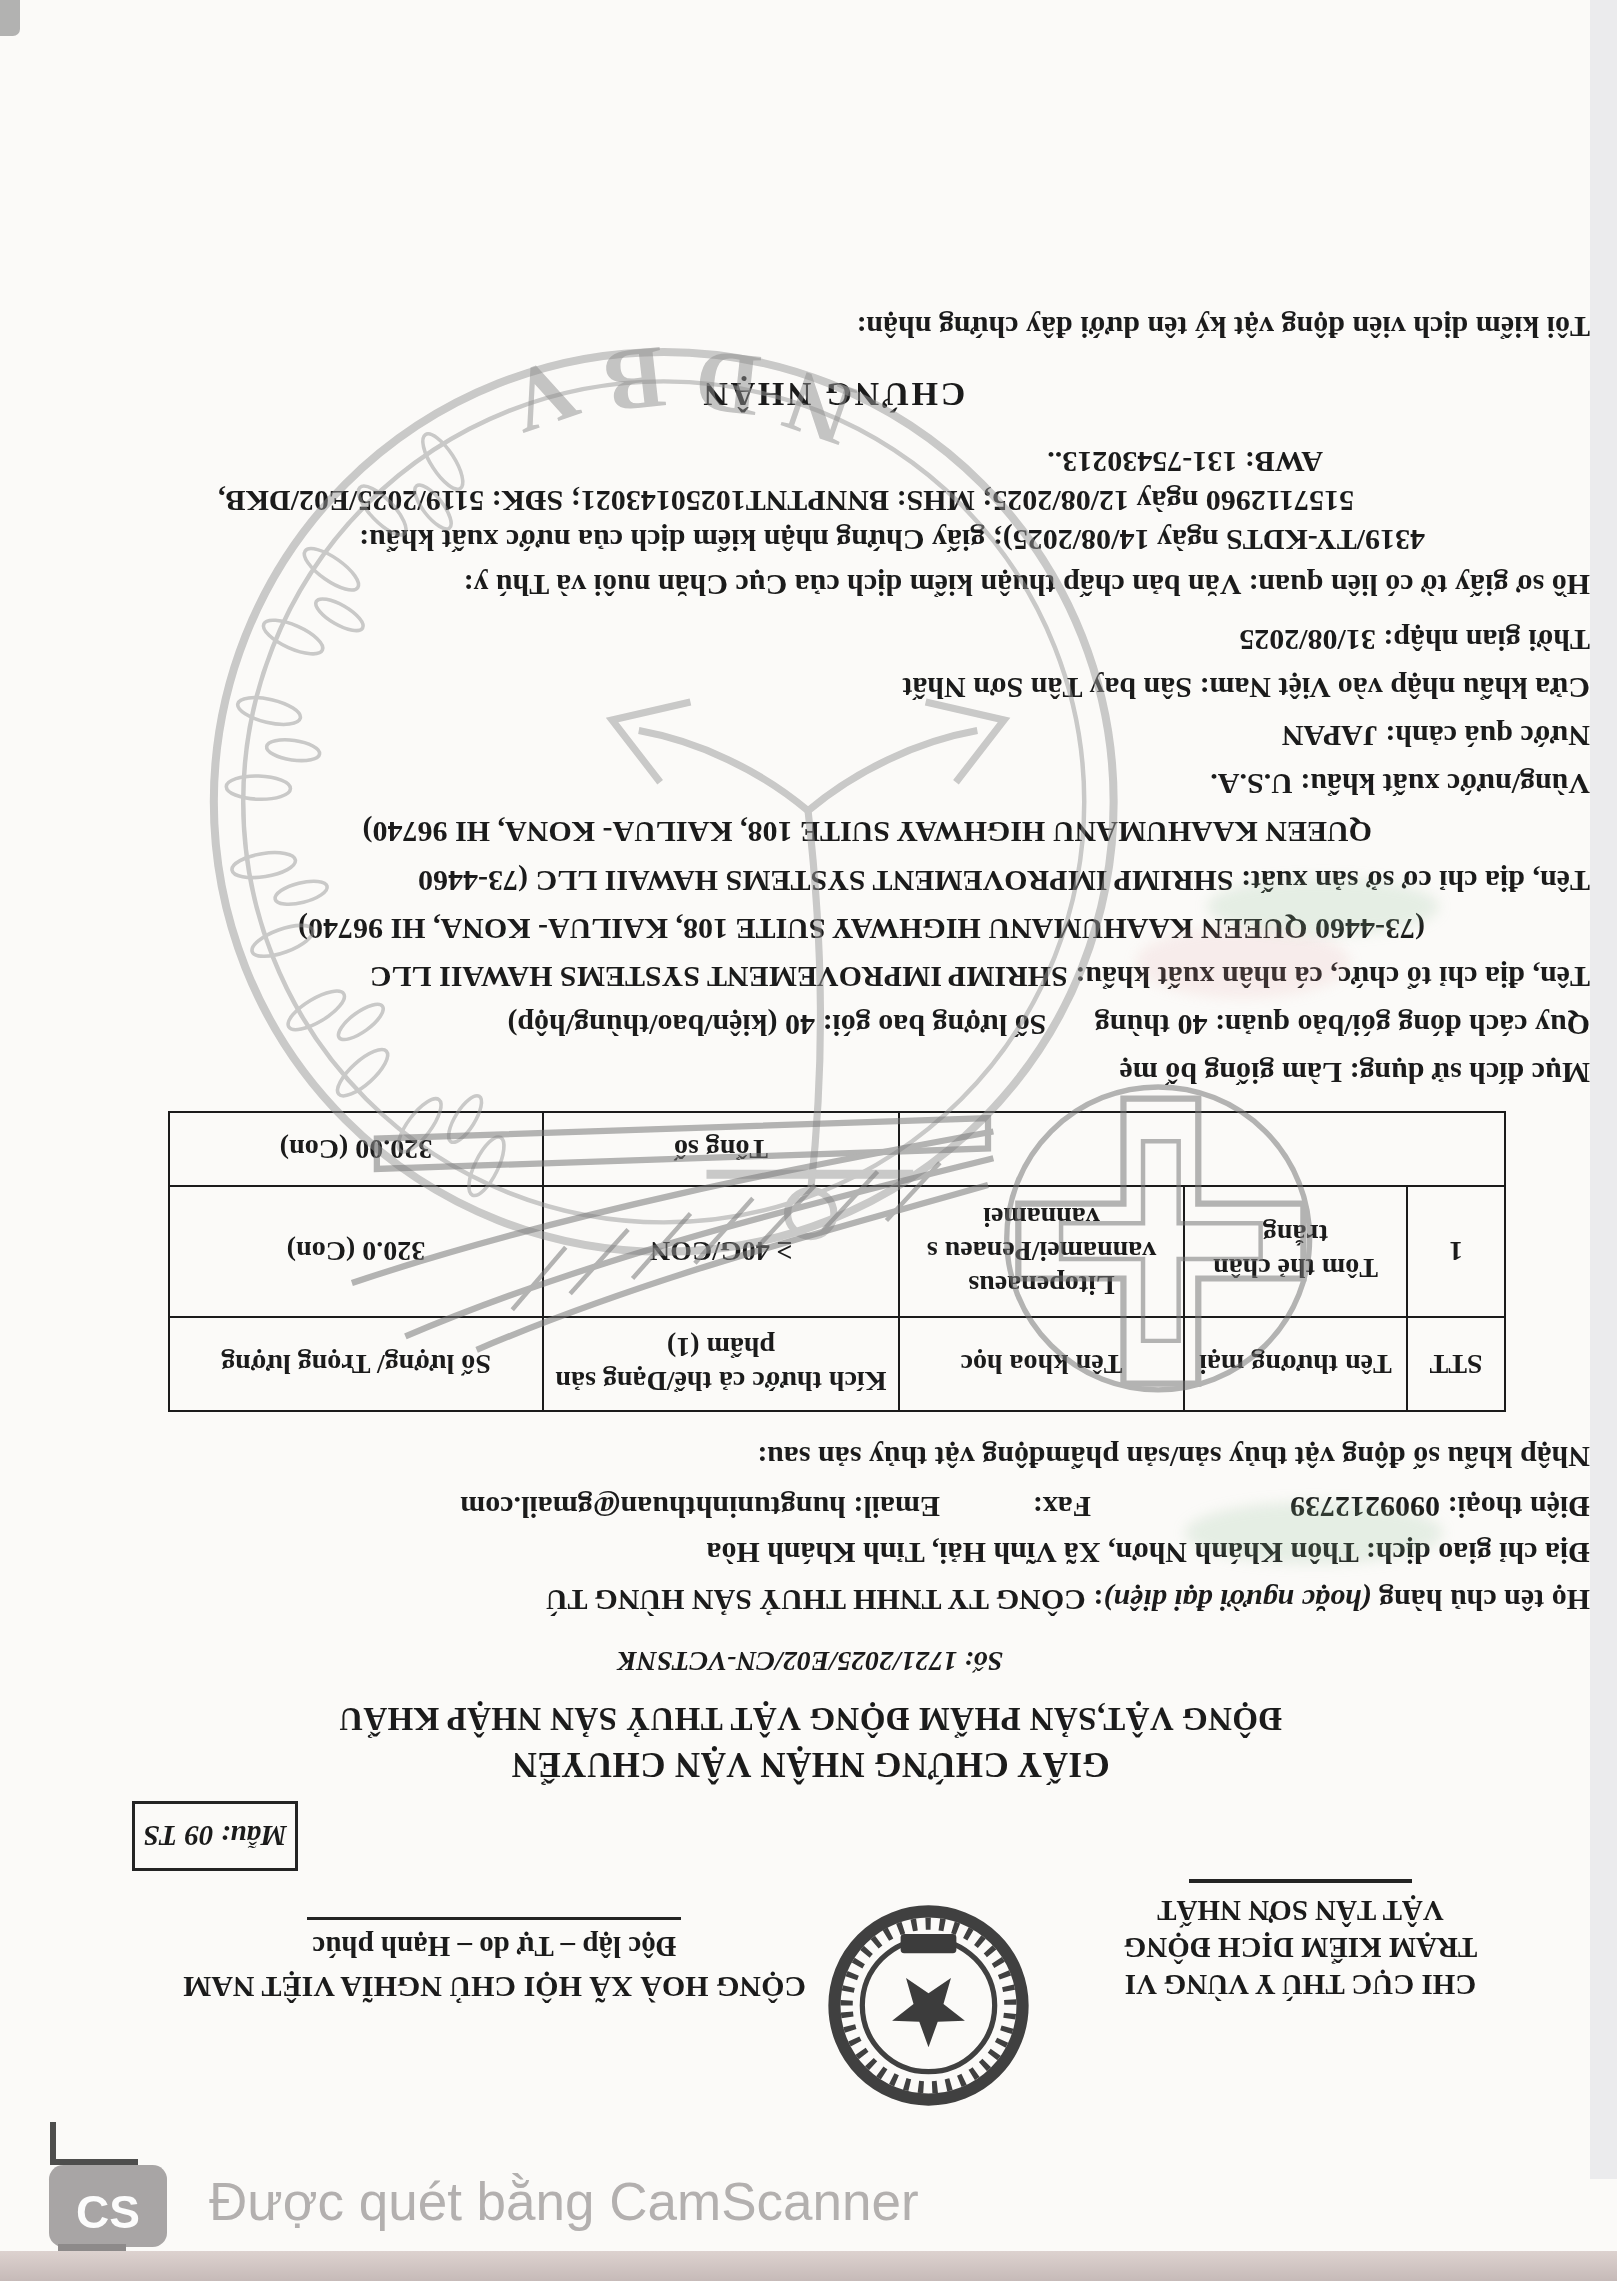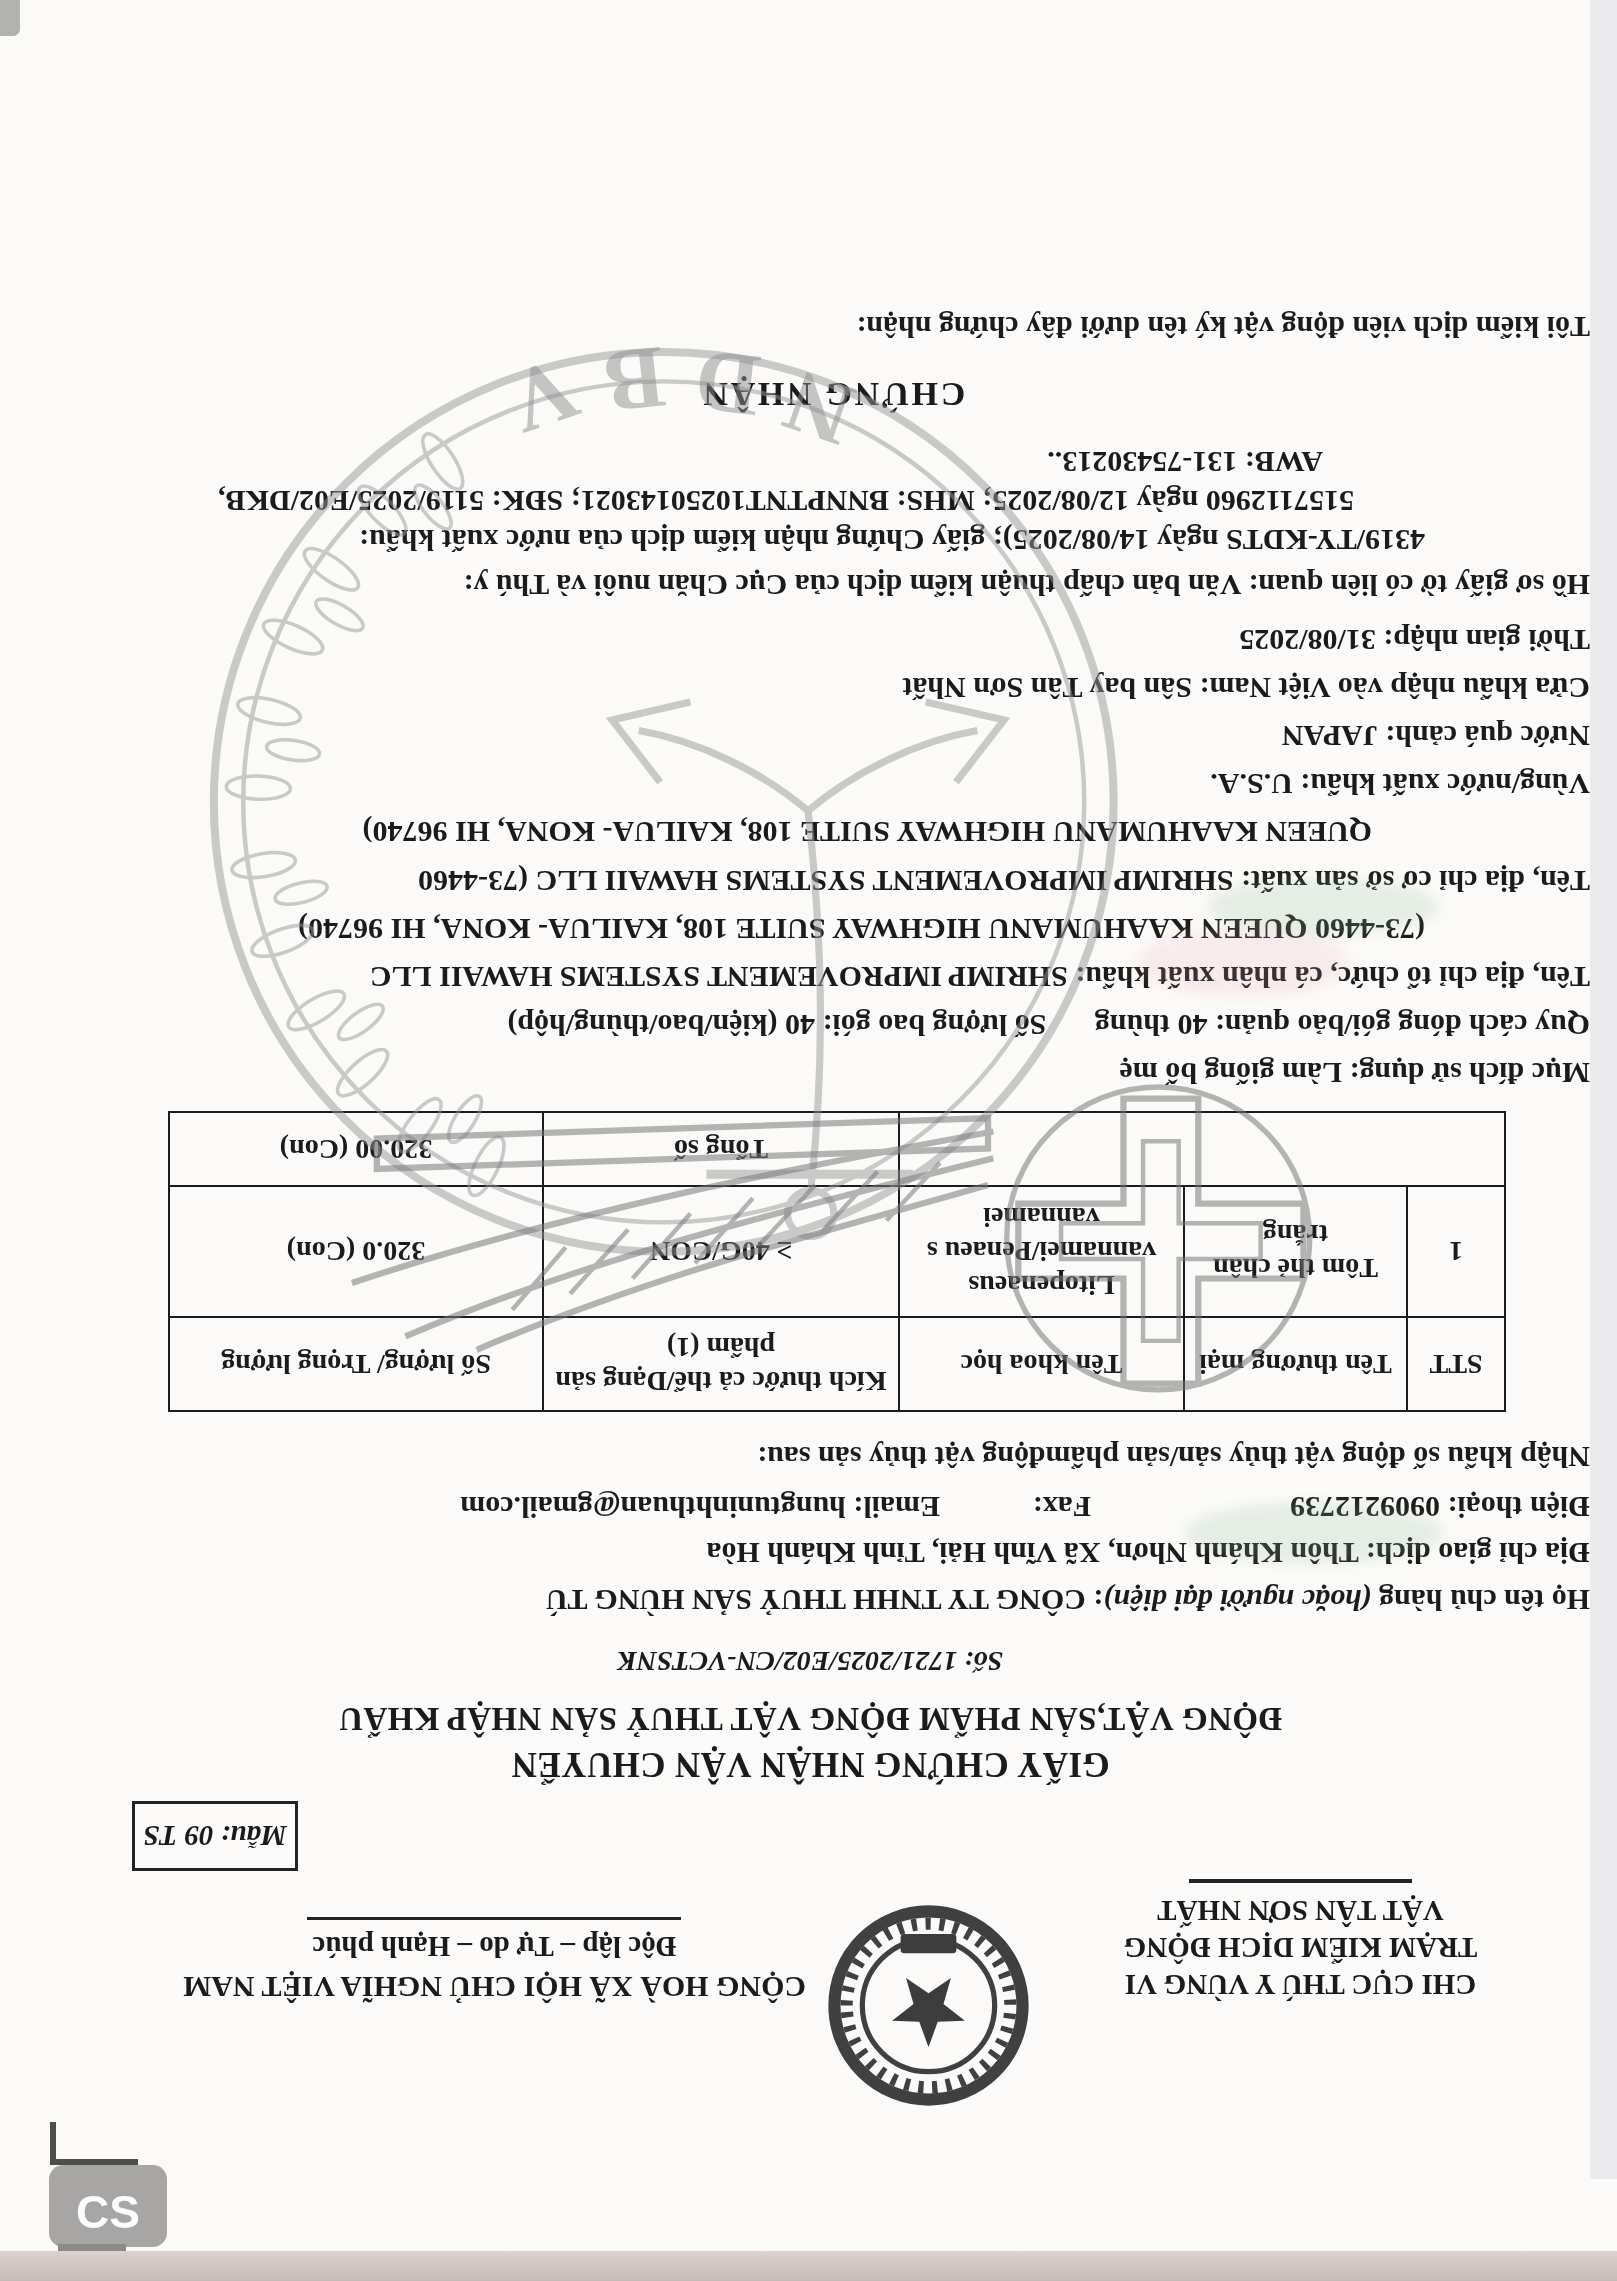--- a/index.html
+++ b/index.html
@@ -228,17 +228,18 @@
   </div>
 
   <div class="edge-strip"></div>
   <div class="corner-smudge"></div>
 
   <div class="cs-footer">
     <div class="cs-logo">
       <span>CS</span>
     </div>
     <div class="cs-tab"></div>
+    <div class="cs-text">Được quét bằng CamScanner</div>
   </div>
   <div class="bottom-strip"></div>
 
 </div>
 
 
 </body></html>

